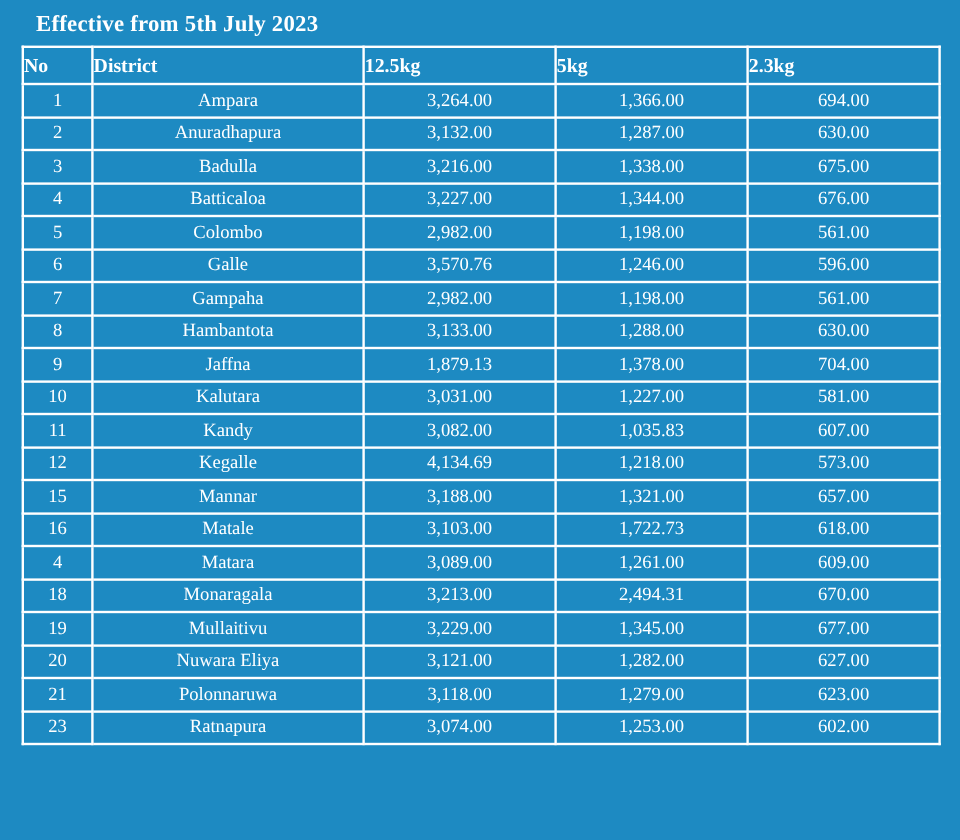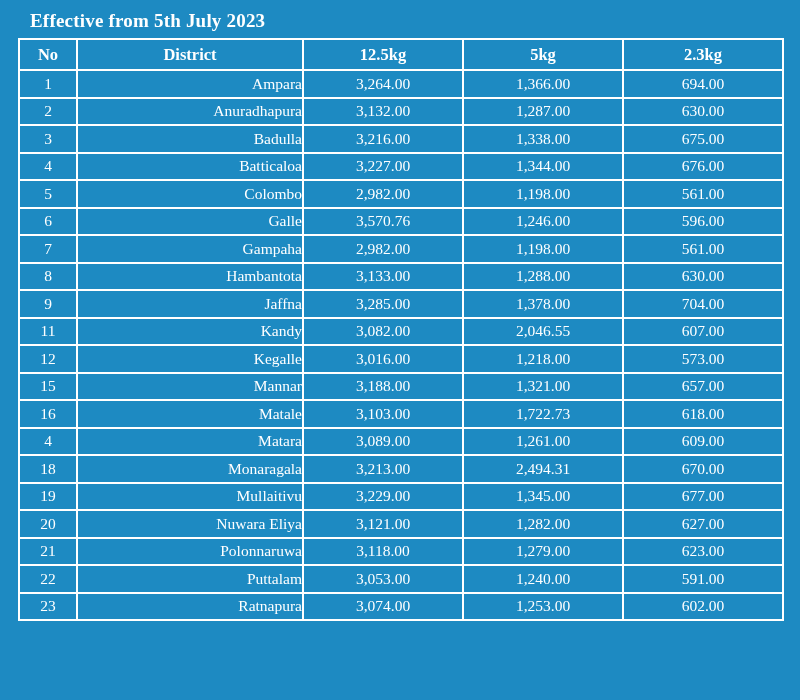--- a/index.html
+++ b/index.html
@@ -39,34 +39,34 @@
     color: #ffffff;
     font-family: "Liberation Serif", serif;
     font-size: 15.5px;
     height: 25.5px;
     padding: 0;
     background: #1d8ac2;
   }
   table.price-table th {
     font-weight: bold;
     font-size: 16.5px;
-    text-align: center;
+    text-align: left;
     height: 29px;
   }
   col.c-no { width: 58px; }
   col.c-district { width: 226px; }
   col.c-125 { width: 160px; }
   col.c-5 { width: 160px; }
   col.c-23 { width: 160px; }
 
   td.no {
     text-align: center;
   }
   td.district {
-    text-align: right;
+    text-align: center;
     padding-left: 10px;
   }
   td.num {
     text-align: center;
   }
 </style>
 </head>
 <body>
 
 <div class="page">
@@ -143,35 +143,42 @@
         <tr>
           <td class="no">8</td>
           <td class="district">Hambantota</td>
           <td class="num">3,133.00</td>
           <td class="num">1,288.00</td>
           <td class="num">630.00</td>
         </tr>
         <tr>
           <td class="no">9</td>
           <td class="district">Jaffna</td>
-          <td class="num">3,285.00</td>
+          <td class="num">1,879.13</td>
           <td class="num">1,378.00</td>
           <td class="num">704.00</td>
+        </tr>
+        <tr>
+          <td class="no">10</td>
+          <td class="district">Kalutara</td>
+          <td class="num">3,031.00</td>
+          <td class="num">1,227.00</td>
+          <td class="num">581.00</td>
         </tr>
         <tr>
           <td class="no">11</td>
           <td class="district">Kandy</td>
           <td class="num">3,082.00</td>
-          <td class="num">2,046.55</td>
+          <td class="num">1,035.83</td>
           <td class="num">607.00</td>
         </tr>
         <tr>
           <td class="no">12</td>
           <td class="district">Kegalle</td>
-          <td class="num">3,016.00</td>
+          <td class="num">4,134.69</td>
           <td class="num">1,218.00</td>
           <td class="num">573.00</td>
         </tr>
         <tr>
           <td class="no">15</td>
           <td class="district">Mannar</td>
           <td class="num">3,188.00</td>
           <td class="num">1,321.00</td>
           <td class="num">657.00</td>
         </tr>
@@ -211,27 +218,20 @@
           <td class="num">627.00</td>
         </tr>
         <tr>
           <td class="no">21</td>
           <td class="district">Polonnaruwa</td>
           <td class="num">3,118.00</td>
           <td class="num">1,279.00</td>
           <td class="num">623.00</td>
         </tr>
         <tr>
-          <td class="no">22</td>
-          <td class="district">Puttalam</td>
-          <td class="num">3,053.00</td>
-          <td class="num">1,240.00</td>
-          <td class="num">591.00</td>
-        </tr>
-        <tr>
           <td class="no">23</td>
           <td class="district">Ratnapura</td>
           <td class="num">3,074.00</td>
           <td class="num">1,253.00</td>
           <td class="num">602.00</td>
         </tr>
       </tbody>
   </table>
 
 </div>

